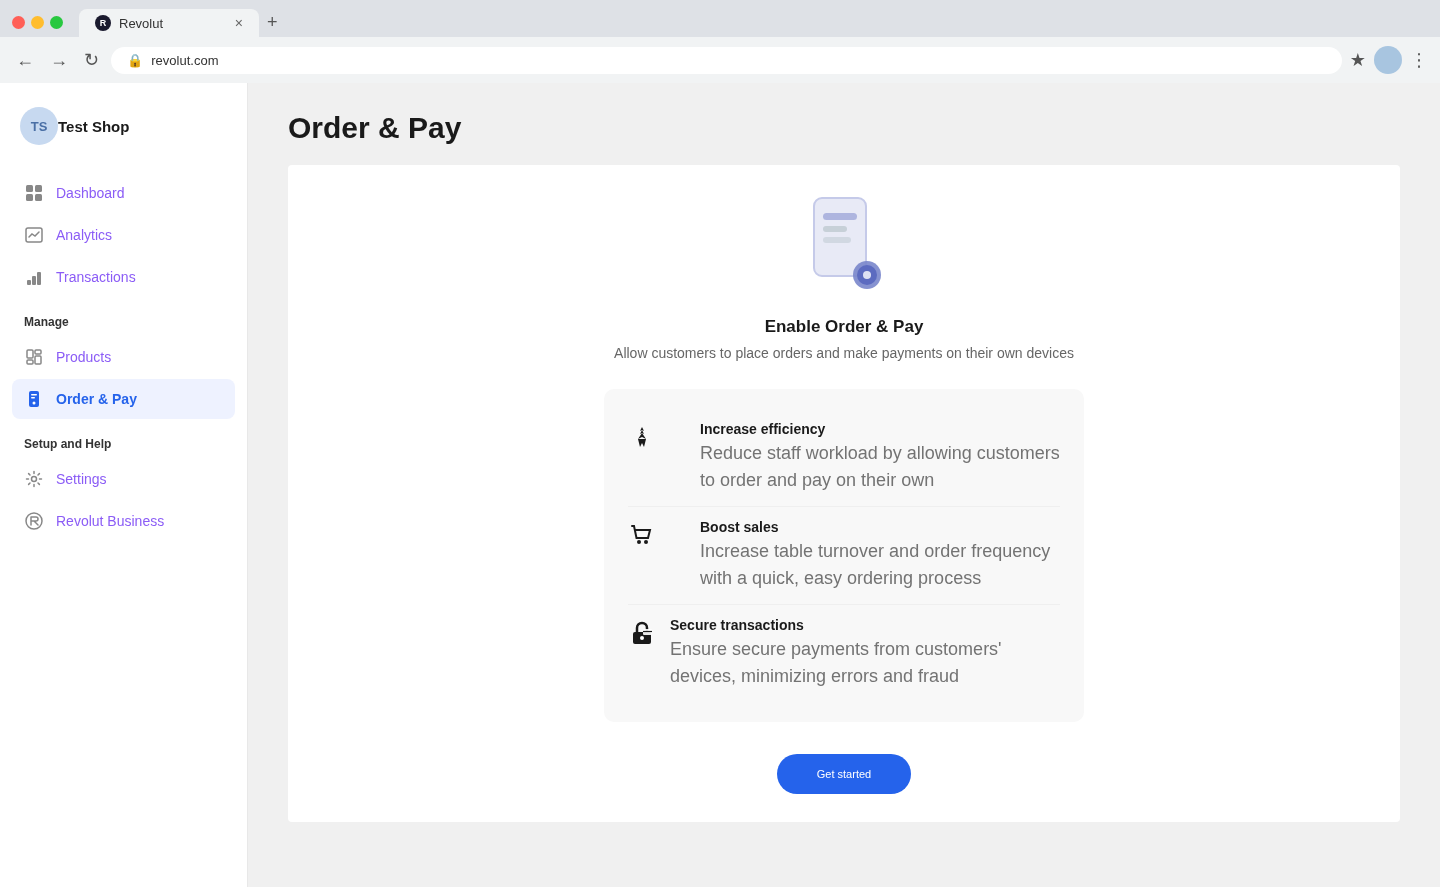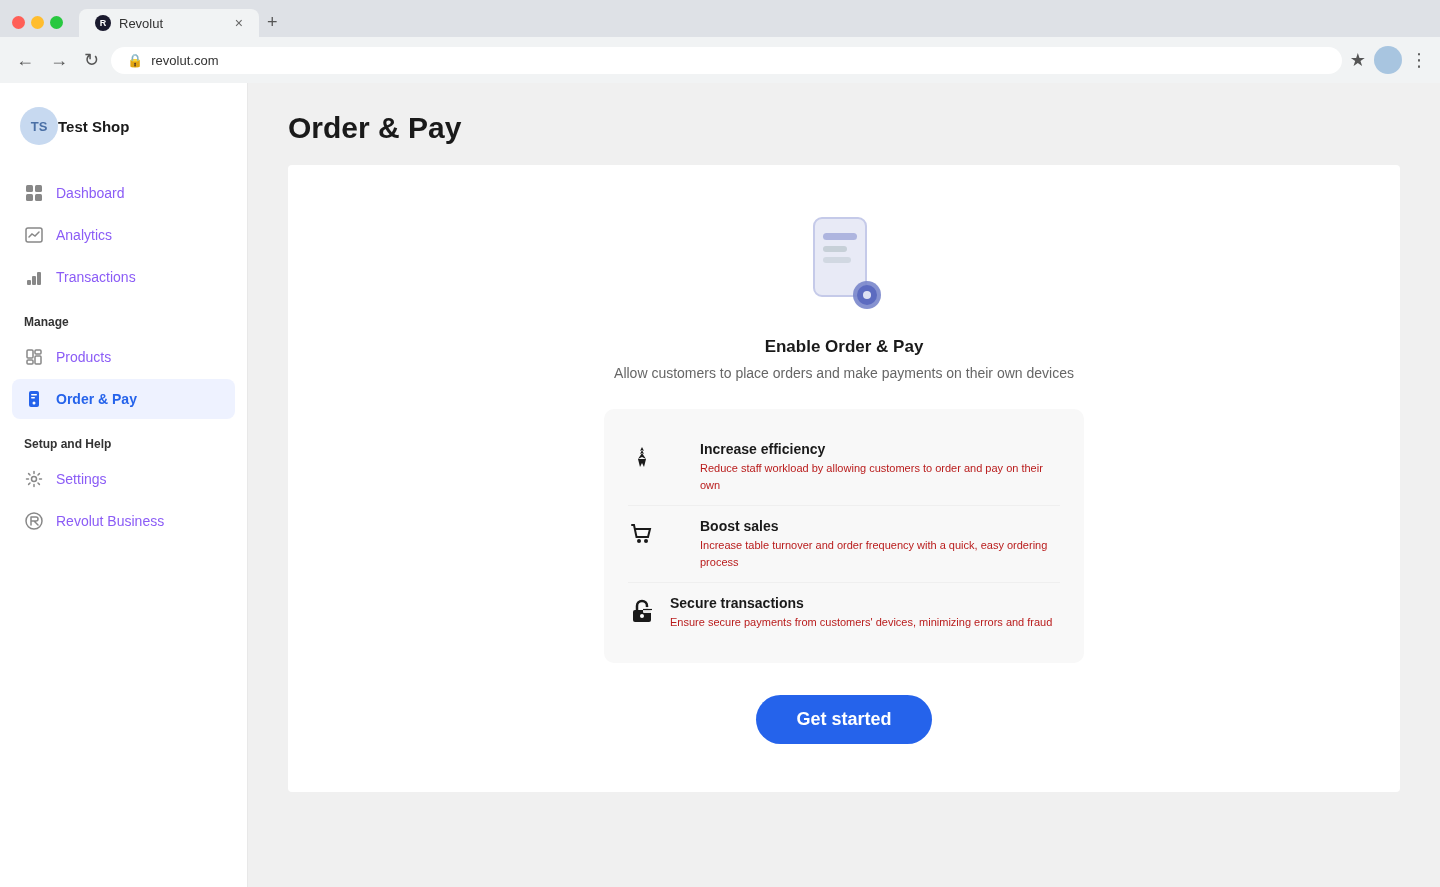--- a/index.html
+++ b/index.html
@@ -41,39 +41,39 @@
     .nav-item .nav-icon { width: 20px; height: 20px; display: flex; align-items: center; justify-content: center; flex-shrink: 0; }
     .sidebar-section-label { font-size: 12px; font-weight: 600; color: #333; padding: 16px 12px 8px; }
     .sidebar-section { }
 
     
     .main-content { flex: 1; background: #f0f0f0; padding: 0; overflow-y: auto; }
     .page-header { background: #f0f0f0; padding: 28px 40px 20px; }
     .page-title { font-size: 30px; font-weight: 700; color: #1a1a1a; }
 
     .content-area { padding: 0 40px 40px; }
-    .card { background: white; border-radius: 4px; padding: 48px 40px; display: flex; flex-direction: column; align-items: center; min-height: 500px; }
+    .card { background: white; border-radius: 4px; padding: 28px 40px; display: flex; flex-direction: column; align-items: center; min-height: 500px; }
 
     
     .hero-illustration { margin-bottom: 24px; }
 
     .hero-title { font-size: 17px; font-weight: 600; color: #1a1a1a; margin-bottom: 8px; }
     .hero-subtitle { font-size: 14px; color: #666; margin-bottom: 28px; text-align: center; }
 
     
     .features-box { background: #f8f8f8; border-radius: 10px; padding: 20px 24px; width: 480px; margin-bottom: 32px; }
     .feature-item { display: flex; align-items: flex-start; gap: 14px; padding: 12px 0; }
     .feature-item:not(:last-child) { border-bottom: 1px solid #efefef; gap: 44px; }
     .feature-icon { width: 28px; height: 28px; display: flex; align-items: center; justify-content: center; flex-shrink: 0; font-size: 18px; margin-top: 2px; }
     .feature-text { flex: 1; }
     .feature-title { font-size: 14px; font-weight: 600; color: #1a1a1a; margin-bottom: 3px; }
-    .feature-desc { font-size: 11px; color: #b91c1c; line-height: 1.5; }
-
-    
-    .cta-button { background: #2563eb; color: white; border: none; padding: 14px 40px; border-radius: 50px; font-size: 18px; font-weight: 700; cursor: pointer; }
+    .feature-desc { font-size: 18px; color: #737373; line-height: 1.5; }
+
+    
+    .cta-button { background: #2563eb; color: white; border: none; padding: 14px 40px; border-radius: 50px; font-size: 11px; font-weight: 400; cursor: pointer; }
 
     
     svg { display: block; }
   </style>
 </head>
 <body>
 
 <div class="browser-chrome">
   <div class="browser-titlebar">
     <div class="traffic-lights">

